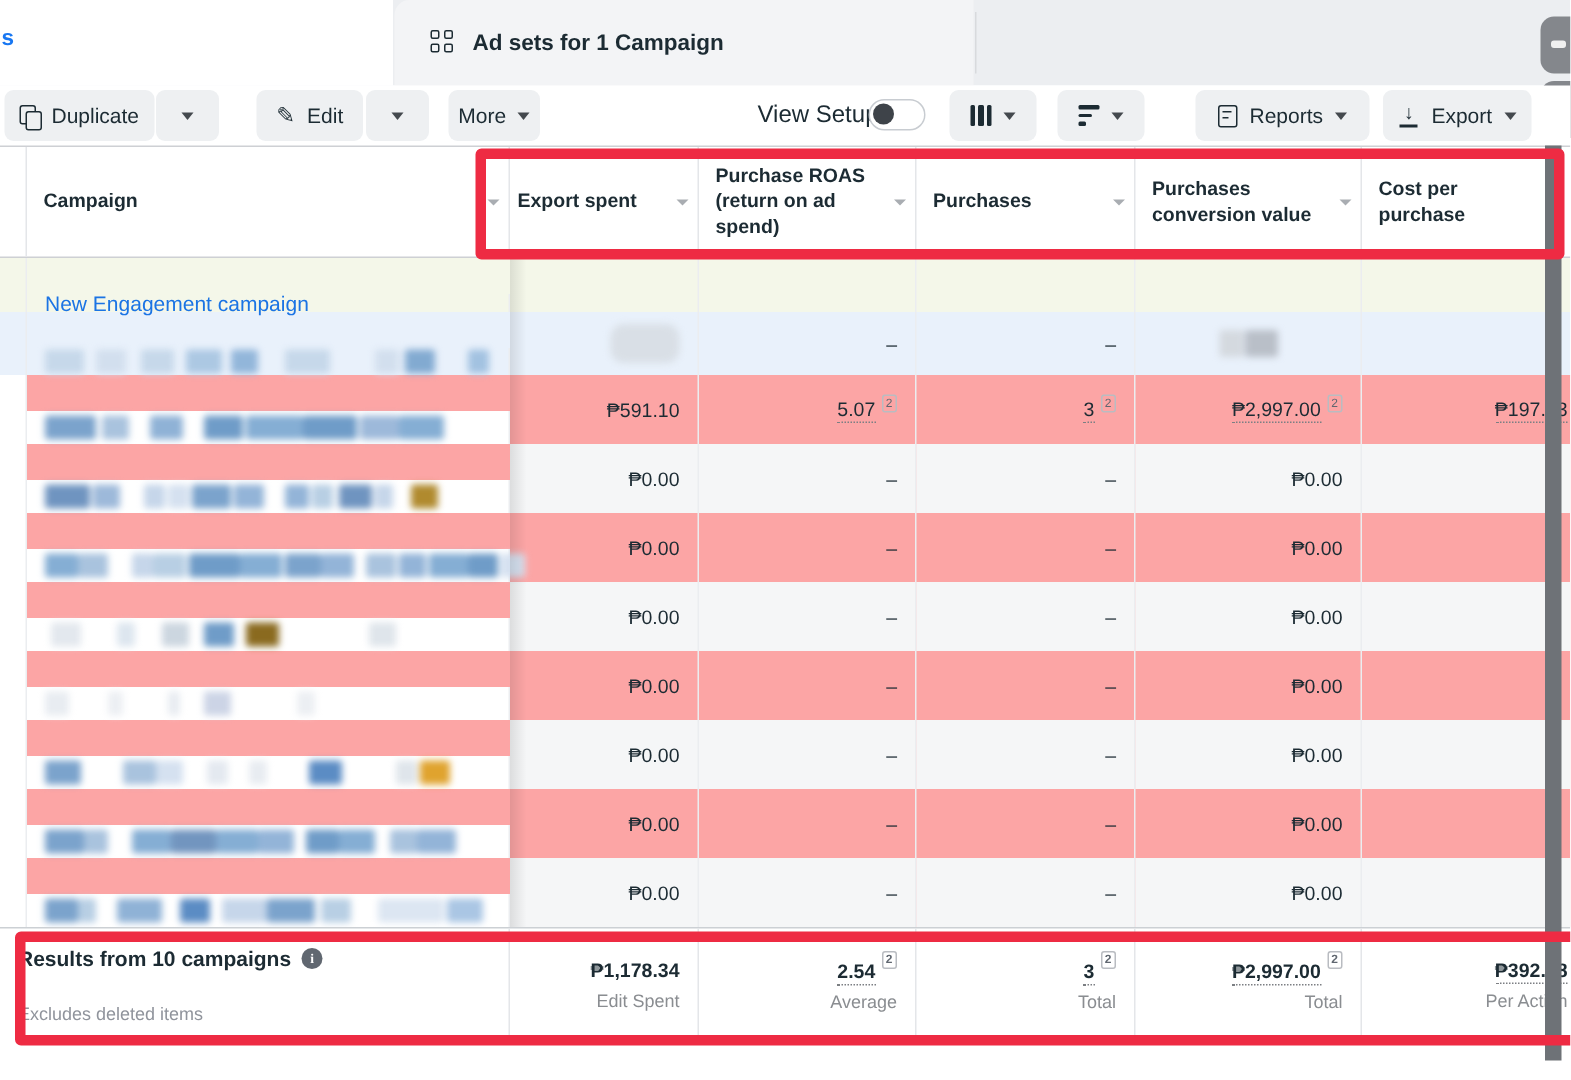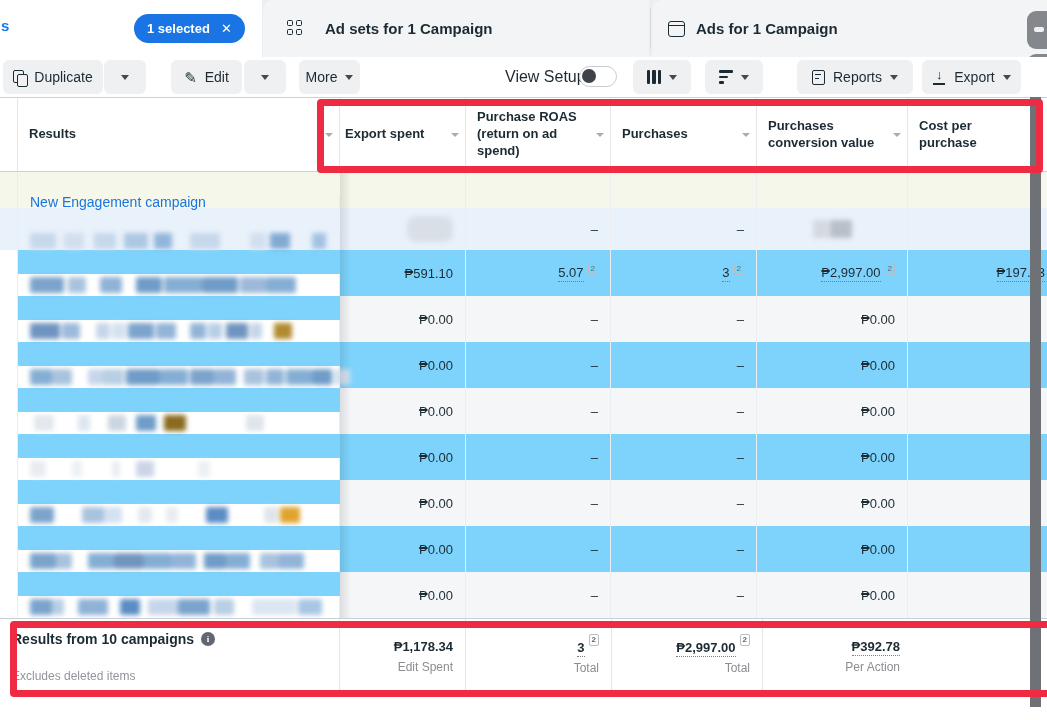--- a/index.html
+++ b/index.html
@@ -3,21 +3,21 @@
 <meta charset="utf-8">
 <style>
   html,body{margin:0;padding:0;background:#fff;}
   #app{position:relative;width:1047px;height:720px;overflow:hidden;background:#fff;
        font-family:"Liberation Sans","DejaVu Sans",sans-serif;color:#1c2b33;}
 
   
   .tabbar{position:absolute;left:0;top:0;width:1047px;height:57px;background:#eceef1;}
   .tab{position:absolute;top:0;height:57px;display:flex;align-items:center;font-size:15px;font-weight:700;color:#1c2b33;box-sizing:border-box;}
   .tab-campaigns{left:0;width:262px;background:#fff;}
-  .tab-adsets{left:263px;width:386px;background:#f3f4f6;border-top-left-radius:10px;padding-left:24px;gap:21px;}
+  .tab-adsets{left:263px;width:386px;background:#f3f4f6;border-top-left-radius:10px;padding-left:24px;gap:11px;}
   .tab-ads{left:652px;width:395px;background:#f3f4f6;border-top-left-radius:10px;padding-left:16px;gap:11px;}
   .tab-divider{position:absolute;top:8px;left:650px;width:1px;height:41px;background:#d8dadd;}
   .campaigns-remnant{position:absolute;left:1px;top:17px;color:#1877f2;font-size:15px;font-weight:700;}
   .sel-badge{position:absolute;left:134px;top:14px;height:29px;border-radius:15px;background:#1b74e4;color:#fff;
              display:flex;align-items:center;padding:0 13px;font-size:13px;font-weight:600;gap:11px;cursor:pointer;}
   .sel-badge .x{font-size:13px;font-weight:400;}
   
   .icon-grid{width:17px;height:17px;display:grid;grid-template-columns:6px 6px;grid-template-rows:6px 6px;gap:3px;}
   .icon-grid span{border:1.6px solid #1c2b33;border-radius:1.5px;box-sizing:border-box;}
   .icon-window{width:17px;height:16px;border:1.7px solid #1c2b33;border-radius:3px;box-sizing:border-box;position:relative;}
@@ -64,21 +64,21 @@
   .thead{position:absolute;left:0;top:97px;width:1047px;height:75px;background:#fff;display:flex;
          border-top:1px solid #ced0d4;border-bottom:1px solid #ced0d4;box-sizing:border-box;}
   .th{display:flex;align-items:center;box-sizing:border-box;border-right:1px solid #e4e6e9;
       font-size:13px;font-weight:700;line-height:1.3;padding:0 6px 0 11px;position:relative;cursor:pointer;}
   .th .hl{flex:1;}
   .th .scaret{width:0;height:0;border-left:4px solid transparent;border-right:4px solid transparent;border-top:4.5px solid #a9adb2;margin-left:4px;}
   .c0{width:18px;}.c1{width:322px;}.c2{width:126px;}.c3{width:145px;}.c4{width:146px;}.c5{width:151px;}.c6{width:139px;border-right:none;}
   .narrow{max-width:78px;}
 
   .tbody{position:absolute;left:0;top:172px;width:1047px;}
-  .row{display:flex;width:1047px;background:#7dd3fc;}
+  .row{display:flex;width:1047px;background:#fca5a5;}
   .row-green{height:36px;background:#f4f7e9;}
   .row-blue{height:42px;background:#e9f1fb;}
   .row-n{height:46px;}
   .cell{box-sizing:border-box;border-right:1px solid #ebedf0;display:flex;align-items:center;}
   .cell.last{border-right:none;}
   .num{justify-content:flex-end;padding-right:12px;font-size:13px;color:#1c2b33;}
   .camp{padding-left:12px;margin-top:24px;}
   .row-n .camp, .row-n .c0cell{background:#fff;}
   .stripe .cell{background:#f5f6f7;}
   .stripe .camp,.stripe .c0cell{background:#fff;}
@@ -113,39 +113,31 @@
   .scrollbar{position:absolute;left:1030px;top:97px;width:11px;height:610px;background:#6e7277;z-index:40;cursor:pointer;}
 </style>
 </head>
 <body>
 
 <div id="app">
 
   <div class="tabbar">
     <div class="tab tab-campaigns">
       <span class="campaigns-remnant">s</span>
-      <span class="sel-badge">
-        <span>1 selected</span>
-        <span class="x">✕</span>
-      </span>
     </div>
     <div class="tab tab-adsets">
       <span class="icon-grid">
           <span></span>
           <span></span>
           <span></span>
           <span></span>
         </span>
       <span>Ad sets for 1 Campaign</span>
     </div>
     <div class="tab-divider"></div>
-    <div class="tab tab-ads">
-      <span class="icon-window"></span>
-      <span>Ads for 1 Campaign</span>
-    </div>
     <div class="fab fab1"></div>
     <div class="fab fab2"></div>
   </div>
 
   <div class="toolbar">
     <div class="btn b-dup">
       <span class="icon-copy"></span>
       <span>Duplicate</span>
     </div>
     <div class="btn b-dup-c">
@@ -193,21 +185,21 @@
           <span class="bar"></span>
         </span>
       <span>Export</span>
       <span class="caret"></span>
     </div>
   </div>
 
   <div class="thead">
     <div class="th c0"></div>
     <div class="th c1">
-      <span class="hl">Results</span>
+      <span class="hl">Campaign</span>
       <span class="scaret"></span>
     </div>
     <div class="th c2">
       <span class="hl" style="margin-left:-6px">Export spent</span>
       <span class="scaret"></span>
     </div>
     <div class="th c3">
       <span class="hl">Purchase ROAS (return on ad spend)</span>
       <span class="scaret"></span>
     </div>
@@ -525,20 +517,24 @@
       <div class="f-title">
         <span>Results from 10 campaigns</span>
         <span class="icon-info">i</span>
       </div>
       <div class="f-sub">Excludes deleted items</div>
     </div>
     <div class="fcell c2">
       <div class="f-val">₱1,178.34</div>
       <div class="f-lab">Edit Spent</div>
     </div>
+    <div class="fcell c3">
+      <div class="f-val"><span class="lk">2.54</span><sup class="fn">2</sup></div>
+      <div class="f-lab">Average</div>
+    </div>
     <div class="fcell c4">
       <div class="f-val"><span class="lk">3</span><sup class="fn">2</sup></div>
       <div class="f-lab">Total</div>
     </div>
     <div class="fcell c5">
       <div class="f-val"><span class="lk">₱2,997.00</span><sup class="fn">2</sup></div>
       <div class="f-lab">Total</div>
     </div>
     <div class="fcell c6" style="border-right:none;padding-right:2px">
       <div class="f-val"><span class="lk">₱392.78</span></div>

